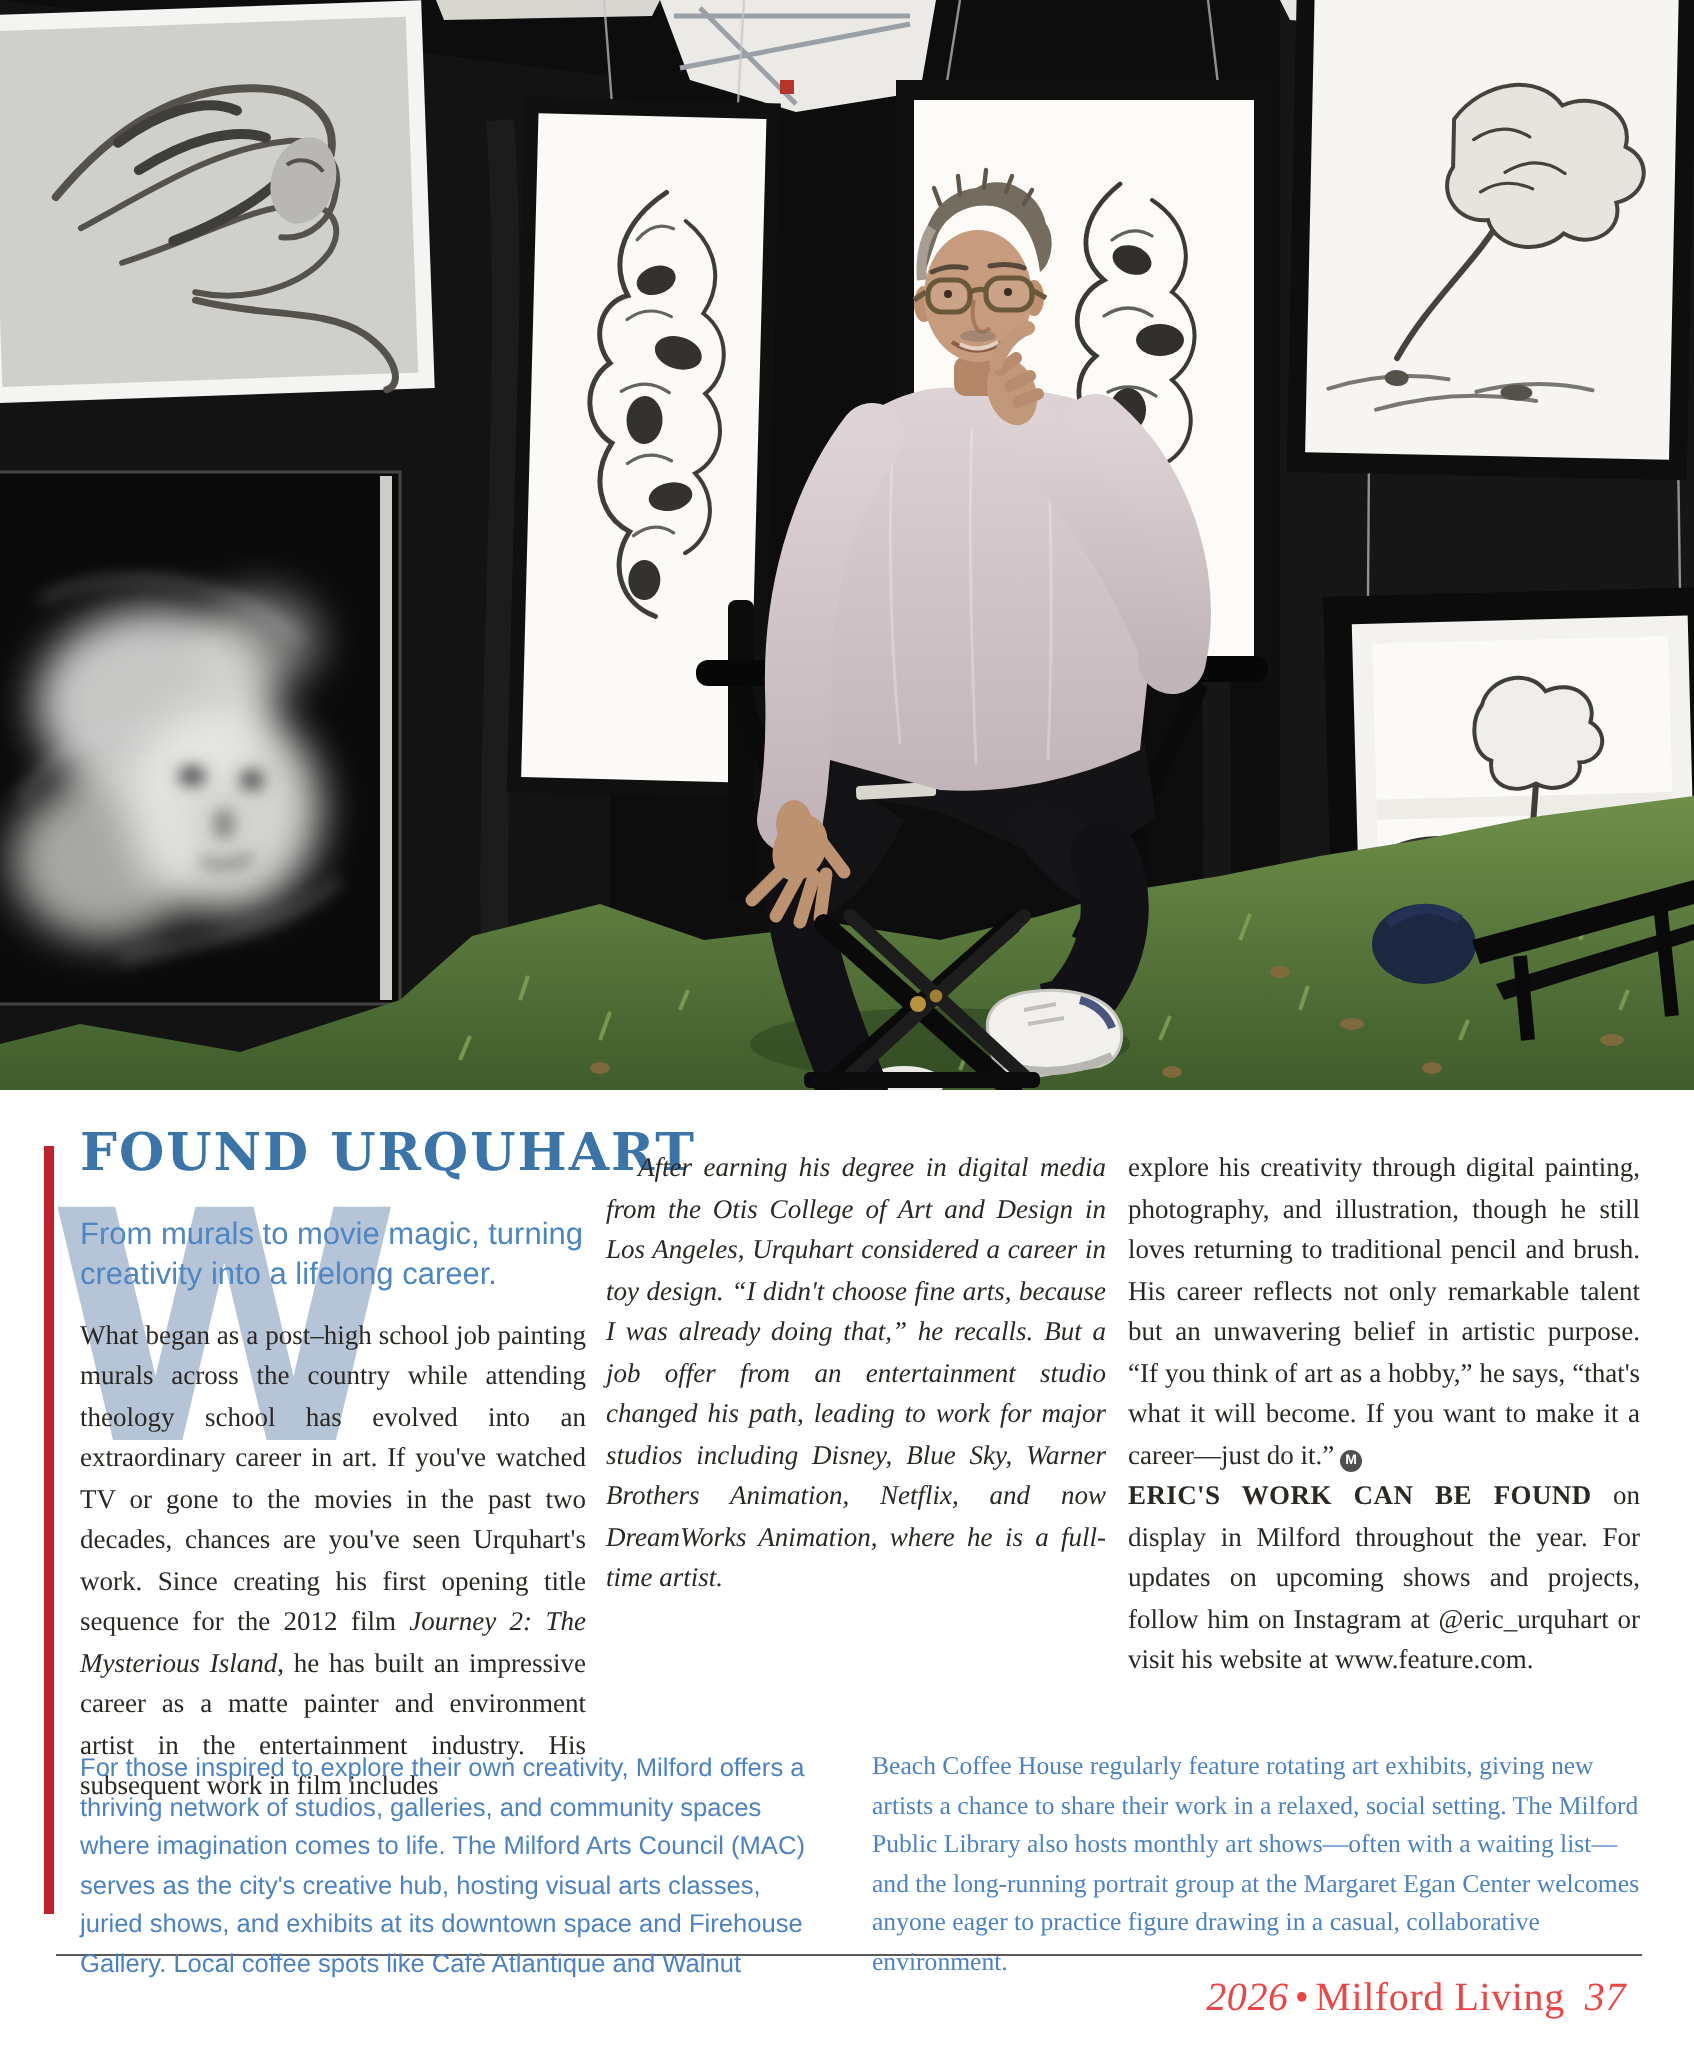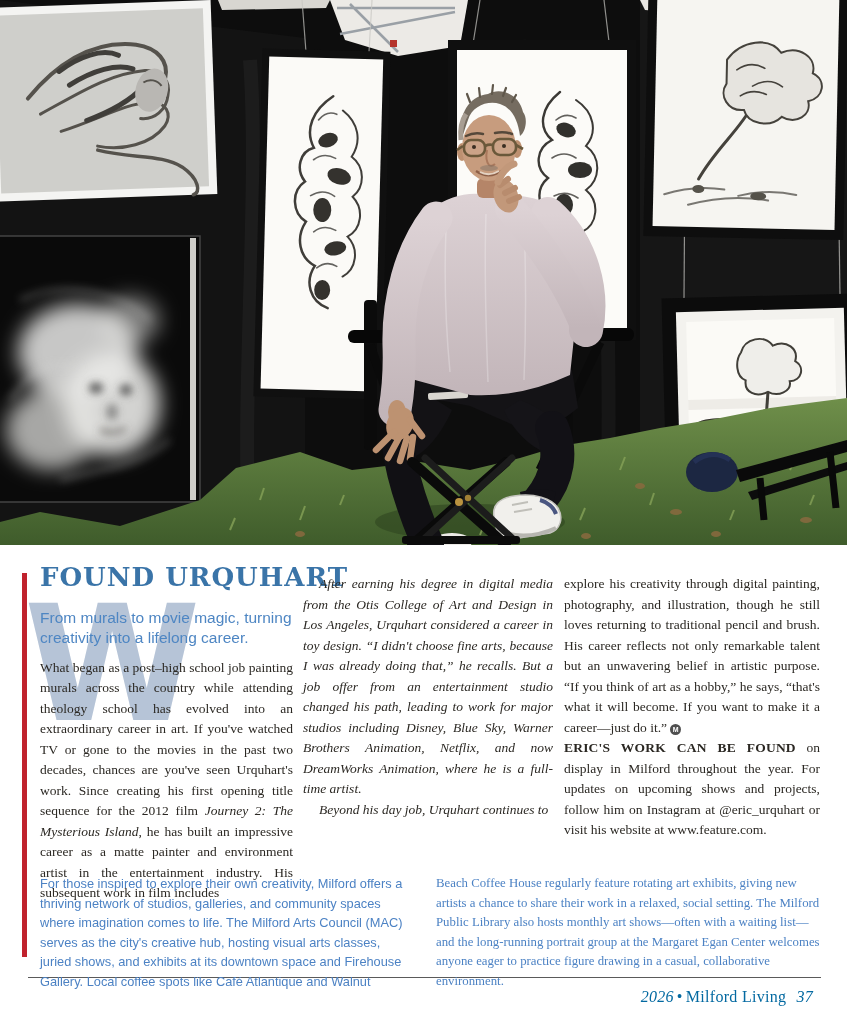--- a/index.html
+++ b/index.html
@@ -26,21 +26,21 @@
   .callout{margin:16px 0 0 0;font-family:"Liberation Sans",sans-serif;font-size:13.8px;
            line-height:20.5px;color:#e6242f;text-align:left;text-indent:0;}
   .callout .lead{font-weight:bold;letter-spacing:.2px;}
   .bottom-note{position:absolute;left:40px;top:874px;width:780px;display:flex;gap:26px;z-index:1;}
   .bottom-note p{margin:0;font-family:"Liberation Sans",sans-serif;font-size:12.8px;
                  line-height:19.5px;color:#4c82c4;}
   .bottom-note p.nl{flex:0 0 370px;}
   .bottom-note p.nr{flex:1 1 auto;font-family:Liberation Serif, serif;}
   .footer-rule{position:absolute;left:28px;right:26px;top:977px;height:1px;background:#5a5a5a;}
   .footer{position:absolute;right:34px;top:988px;font-family:"Liberation Serif",serif;
-          font-size:16px;color:#0369a1;letter-spacing:.3px;}
+          font-size:20px;color:#ef4444;letter-spacing:.3px;}
   .footer .it{font-style:italic;}
   .footer .pg{margin-left:10px;}
   .footer .dot{margin:0 3px;}
 </style>
 </head>
 <body>
 
 <div class="page">
 
   <svg class="photo" viewBox="0 0 847 545" xmlns="http://www.w3.org/2000/svg">
@@ -318,21 +318,20 @@
   <div class="col col1">
     <h1 class="title">FOUND URQUHART</h1>
     <p class="subtitle">From murals to movie magic, turning creativity into a lifelong career.</p>
     <div class="bodytext">
       <p><span>What began as a post–high school job painting murals across the country while attending theology school has evolved into an extraordinary career in art. If you've watched TV or gone to the movies in the past two decades, chances are you've seen Urquhart's work. Since creating his first opening title sequence for the 2012 film </span><i>Journey 2: The Mysterious Island</i><span>, he has built an impressive career as a matte painter and environment artist in the entertainment industry. His subsequent work in film includes</span></p>
     </div>
   </div>
 
   <div class="col col2 bodytext">
     <p class="ind"><span>After earning his degree in digital media from the Otis College of Art and Design in Los Angeles, Urquhart considered a career in toy design. “I didn't choose fine arts, because I was already doing that,” he recalls. But a job offer from an entertainment studio changed his path, leading to work for major studios including Disney, Blue Sky, Warner Brothers Animation, Netflix, and now DreamWorks Animation, where he is a full-time artist.</span></p>
-    <p class="ind"><span>Beyond his day job, Urquhart continues to</span></p>
   </div>
 
   <div class="col col3 bodytext">
     <p><span><span>explore his creativity through digital painting, photography, and illustration, though he still loves returning to traditional pencil and brush. His career reflects not only remarkable talent but an unwavering belief in artistic purpose. “If you think of art as a hobby,” he says, “that's what it will become. If you want to make it a career—just do it.”</span></span><span class="endmark">M</span></p>
     <p class="callout">
       <span class="lead">ERIC'S WORK CAN BE FOUND</span><span> on display in Milford throughout the year. For updates on upcoming shows and projects, follow him on Instagram at </span><span>@eric_urquhart</span><span> or visit his website at </span><span>www.feature.com</span><span>.</span>
     </p>
   </div>
 
   <div class="bottom-note">

